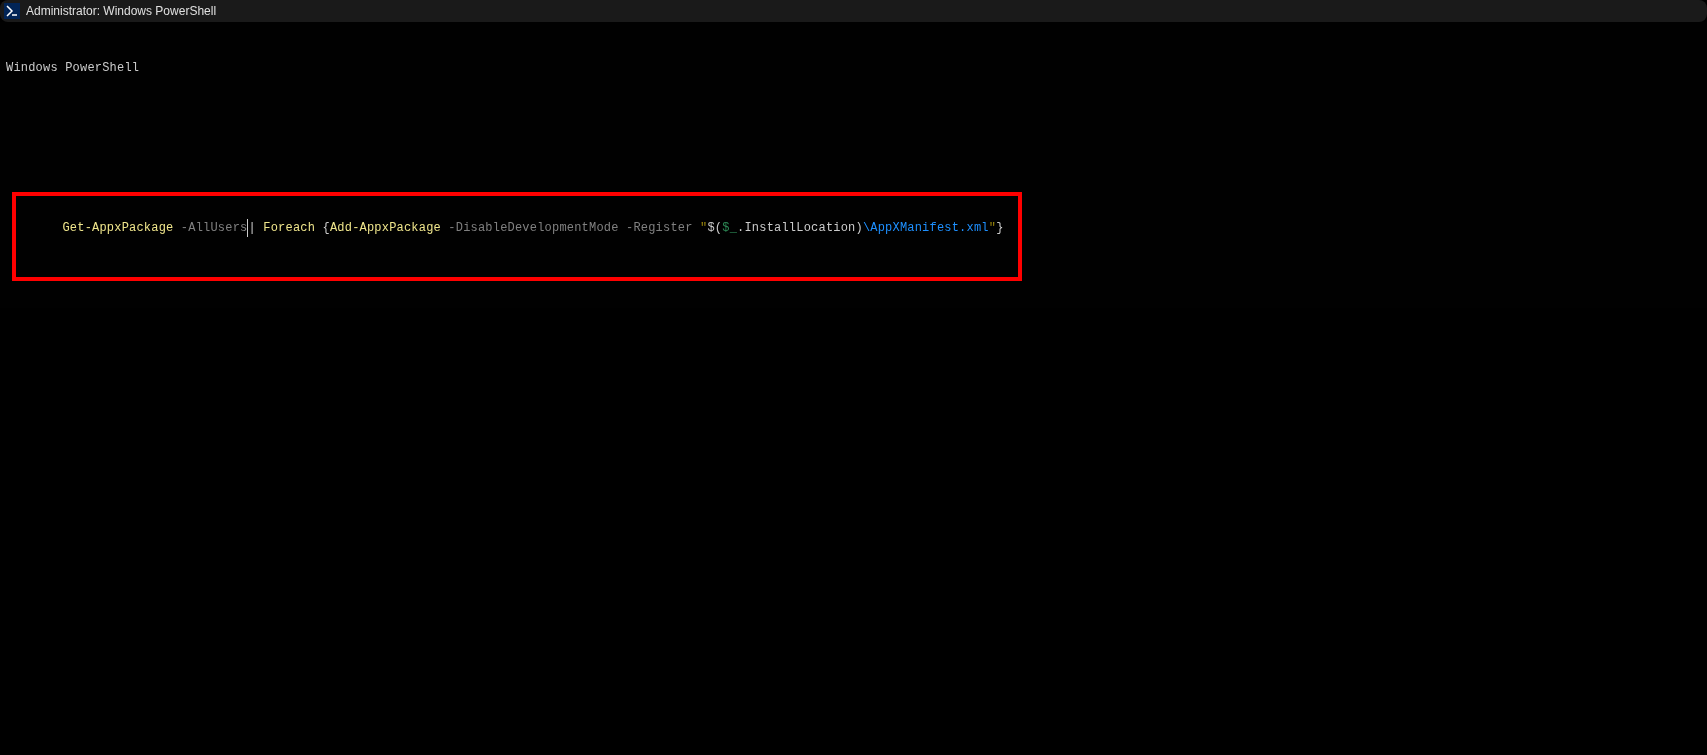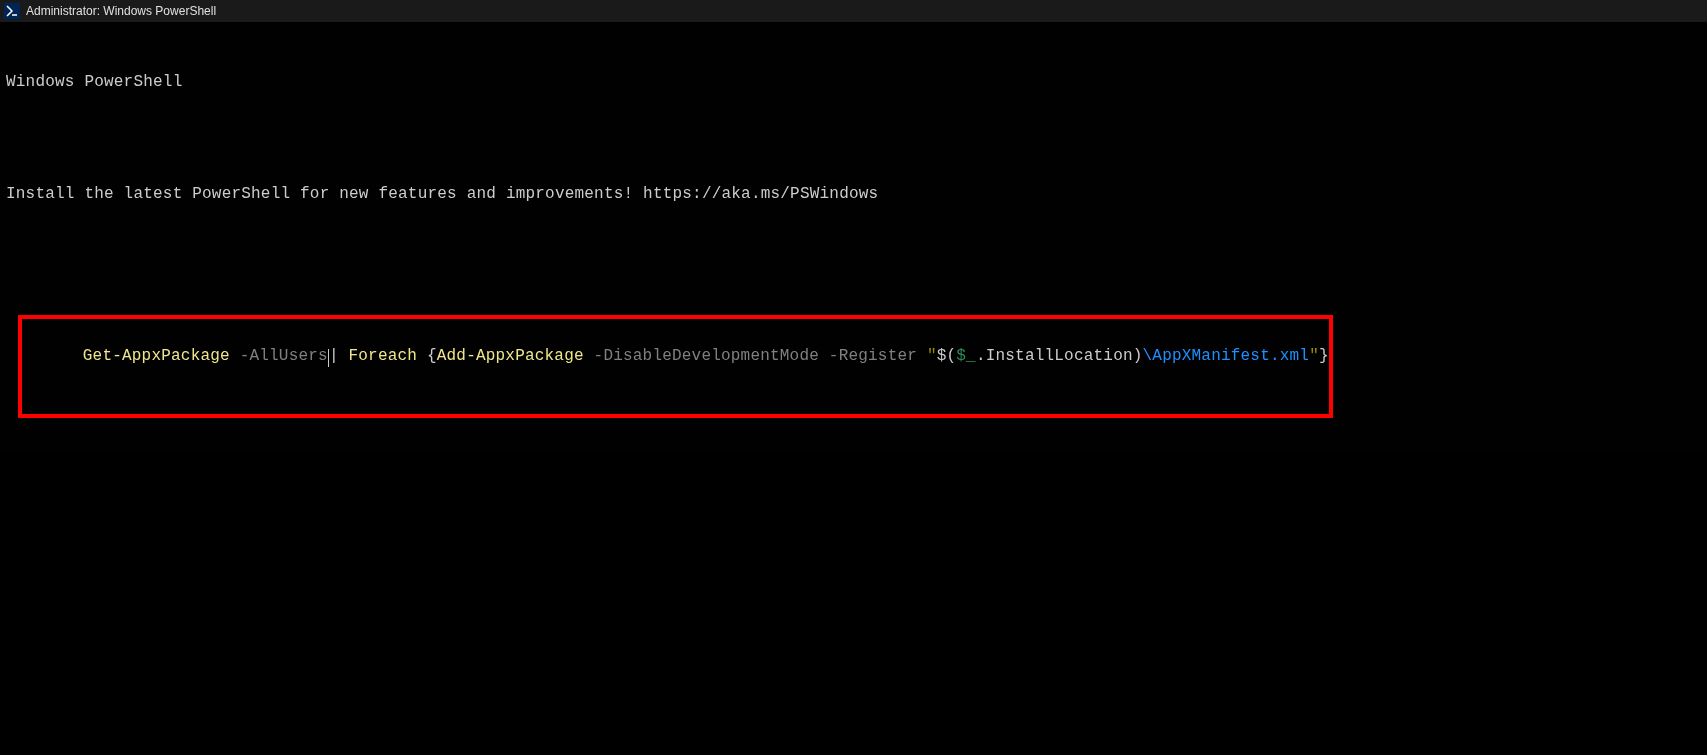--- a/index.html
+++ b/index.html
@@ -17,58 +17,59 @@
   }
   .titlebar {
     background: #1a1a1a;
     height: 22px;
     display: flex;
     align-items: center;
     padding: 0 4px;
     color: #e0e0e0;
     font-family: 'Segoe UI', Tahoma, sans-serif;
     font-size: 12px;
+    border-radius: 8px;
   }
   .titlebar-icon {
     width: 16px;
     height: 16px;
     margin-right: 6px;
     display: inline-flex;
     align-items: center;
     justify-content: center;
   }
   .titlebar-icon svg {
     width: 16px;
     height: 16px;
   }
   .terminal-area {
     background: #010101;
     color: #cccccc;
     padding: 4px 6px;
     line-height: 1.4;
     white-space: pre;
-    font-size: 16px;
+    font-size: 12px;
     letter-spacing: 0.2px;
   }
   .line {
     display: block;
   }
   .prompt-line {
     display: flex;
     align-items: flex-start;
     margin-top: 4px;
   }
   .prompt-text {
     color: #cccccc;
     white-space: pre;
   }
   .highlight-box {
     border: 4px solid #ff0000;
-    padding: 4px 0 24px 2px;
-    margin-left: 12px;
+    padding: 4px 14px 24px 2px;
+    margin-left: 6px;
     display: inline-block;
     position: relative;
     top: -6px;
   }
   .cmd-segment {
     white-space: pre;
   }
   .c-yellow { color: #f0e68c; }
   .c-gray   { color: #808080; }
   .c-white  { color: #cccccc; }
@@ -95,21 +96,20 @@
       <path d="M3 3 L8 8 L3 13" stroke="#ffffff" stroke-width="1.5" fill="none"></path>
       <line x1="8" y1="12" x2="13" y2="12" stroke="#ffffff" stroke-width="1.5"></line>
     </svg>
   </span>
   <span>Administrator: Windows PowerShell</span>
 </div>
 
 <div class="terminal-area">
   <span class="line">Windows PowerShell</span>
   <span class="line"></span>
-  <span class="line">Install the latest PowerShell for new features and improvements! https://aka.ms/PSWindows</span>
   <span class="line"></span>
 
   <div class="prompt-line">
     <span class="highlight-box">
       <span class="cmd-segment c-yellow">Get-AppxPackage</span><span class="cmd-segment"> </span><span class="cmd-segment c-gray">-AllUsers</span><span class="cursor"></span><span class="cmd-segment c-white">|</span><span class="cmd-segment"> </span><span class="cmd-segment c-yellow">Foreach</span><span class="cmd-segment"> </span><span class="cmd-segment c-white">{</span><span class="cmd-segment c-yellow">Add-AppxPackage</span><span class="cmd-segment"> </span><span class="cmd-segment c-gray">-DisableDevelopmentMode</span><span class="cmd-segment"> </span><span class="cmd-segment c-gray">-Register</span><span class="cmd-segment"> </span><span class="cmd-segment c-darkyellow">"</span><span class="cmd-segment c-white">$(</span><span class="cmd-segment c-green">$_</span><span class="cmd-segment c-white">.InstallLocation</span><span class="cmd-segment c-white">)</span><span class="cmd-segment c-cyan">\AppXManifest.xml</span><span class="cmd-segment c-darkyellow">"</span><span class="cmd-segment c-white">}</span>
     </span>
   </div>
 </div>
 
 </body></html>

